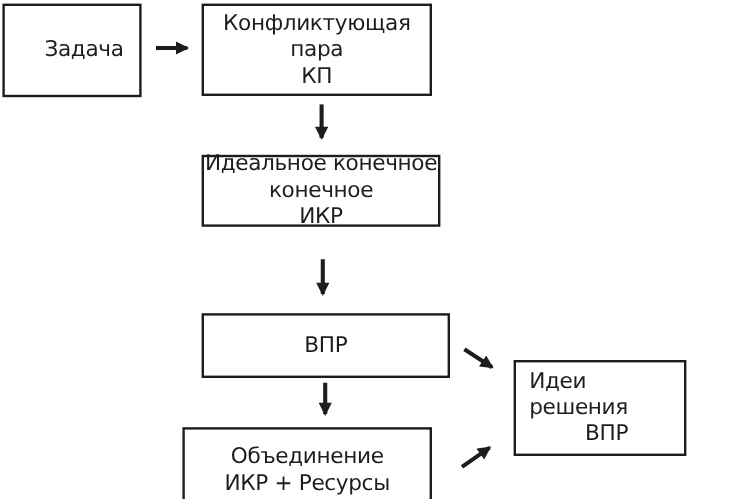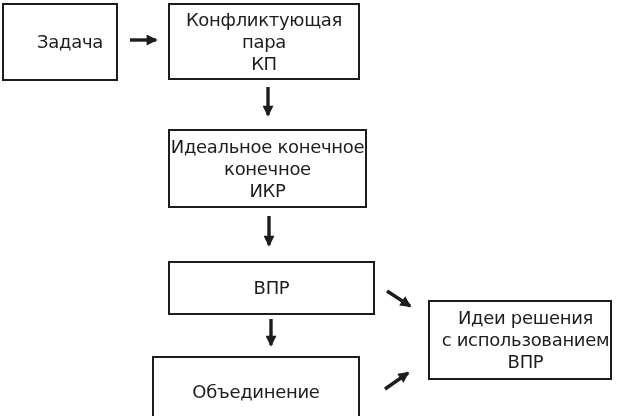--- a/index.html
+++ b/index.html
@@ -45,24 +45,24 @@
   #arrows line {
     stroke: var(--line);
     stroke-width: 3.4;
   }
   #arrows .head {
     fill: var(--line);
   }
   
   #node-task               { left: 2px;   top: 3px;   width: 116px; height: 78px; padding-left: 20px; }
   #node-conflicting-pair   { left: 168px; top: 3px;   width: 192px; height: 77px; }
-  #node-ideal-final-result { left: 168px; top: 129px; width: 199px; height: 79px; }
+  #node-ideal-final-result { left: 168px; top: 129px; width: 199px; height: 60px; }
   #node-resources          { left: 168px; top: 261px; width: 207px; height: 54px; }
   #node-combination        { left: 152px; top: 356px; width: 208px; height: 71px; }
-  #node-solution-ideas     { left: 428px; top: 300px; width: 184px; height: 80px; padding-left: 11px; }
+  #node-solution-ideas     { left: 428px; top: 300px; width: 144px; height: 80px; padding-left: 11px; }
 </style>
 </head>
 <body>
 
 <div id="canvas">
 
   <svg id="arrows" viewBox="0 0 618 416" xmlns="http://www.w3.org/2000/svg" aria-hidden="true">
     <defs>
       <marker id="ah" viewBox="0 0 10 10" refX="8.5" refY="5" markerWidth="12" markerHeight="11" orient="auto" markerUnits="userSpaceOnUse">
         <path class="head" d="M0,0 L10,5 L0,10 z"></path>
@@ -91,21 +91,21 @@
     <div>конечное</div>
     <div class="abbr">ИКР</div>
   </div>
 
   <div class="node" id="node-resources">
     <div class="abbr">ВПР</div>
   </div>
 
   <div class="node" id="node-combination">
     <div>Объединение</div>
+    <div class="abbr">ИКР + Ресурсы</div>
   </div>
 
   <div class="node" id="node-solution-ideas">
     <div>Идеи решения</div>
-    <div>с использованием</div>
     <div class="abbr">ВПР</div>
   </div>
 
 </div>
 
 </body></html>

